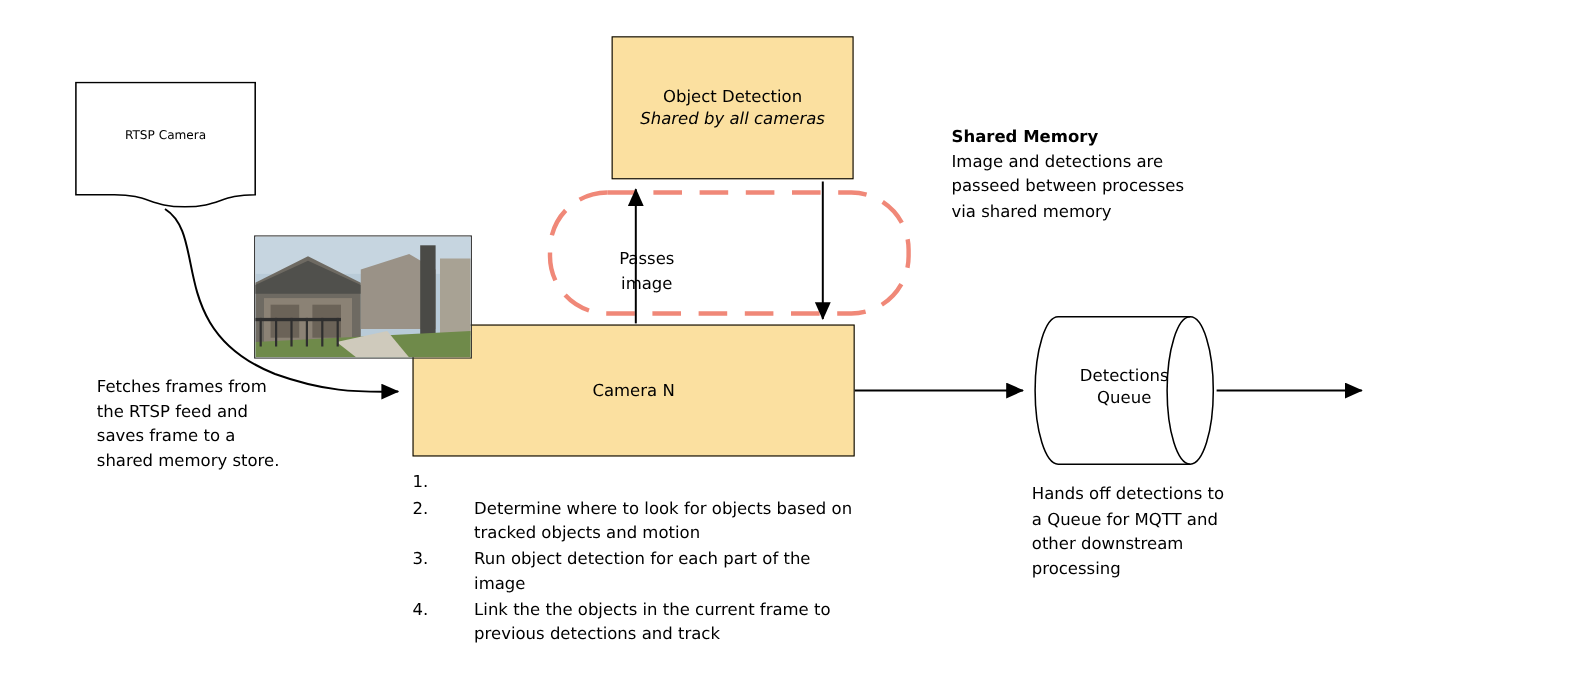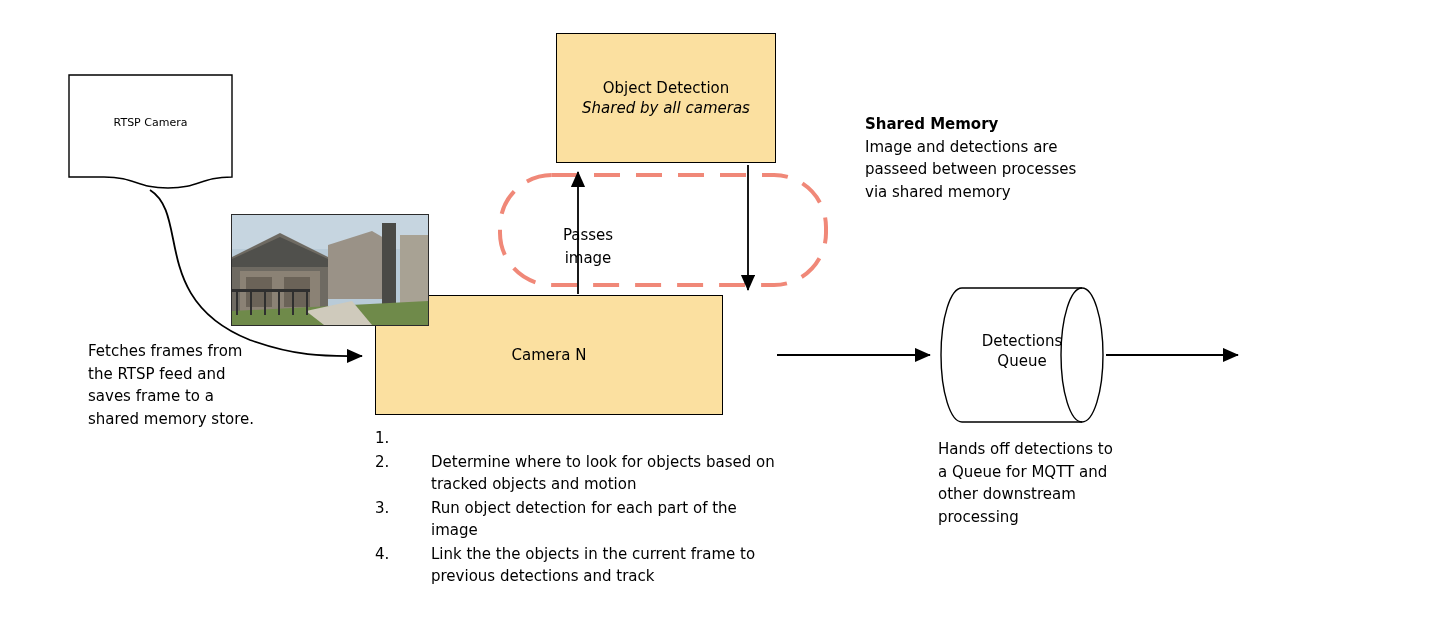--- a/index.html
+++ b/index.html
@@ -102,21 +102,21 @@
       <path d="M1,1 L164,1 L164,103 C132,103 132,114 100,114 C68,114 68,103 36,103 L1,103 Z" fill="#ffffff" stroke="#000000" stroke-width="1.4"></path>
     </svg>
     <div class="doc-label">RTSP Camera</div>
   </div>
 
   <div class="node box" style="left:556px; top:33px; width:220px; height:130px;">
     <div>Object Detection</div>
     <div class="sub">Shared by all cameras</div>
   </div>
 
-  <div class="node box" style="left:375px; top:295px; width:348px; height:120px;">
+  <div class="node box" style="left:375px; top:295px; width:402px; height:120px;">
     <div>Camera N</div>
   </div>
 
   <div class="thumb" style="left:231px; top:214px; width:196px; height:110px;">
     <svg width="196" height="110" viewBox="0 0 196 110">
       <rect x="0" y="0" width="196" height="110" fill="#b9cbd8"></rect>
       <rect x="0" y="0" width="196" height="34" fill="#c6d5e0"></rect>
       <polygon points="0,42 48,18 96,42 96,96 0,96" fill="#6e6a62"></polygon>
       <polygon points="0,44 48,22 96,44 96,52 0,52" fill="#50504c"></polygon>
       <rect x="8" y="56" width="80" height="40" fill="#8b8275"></rect>

